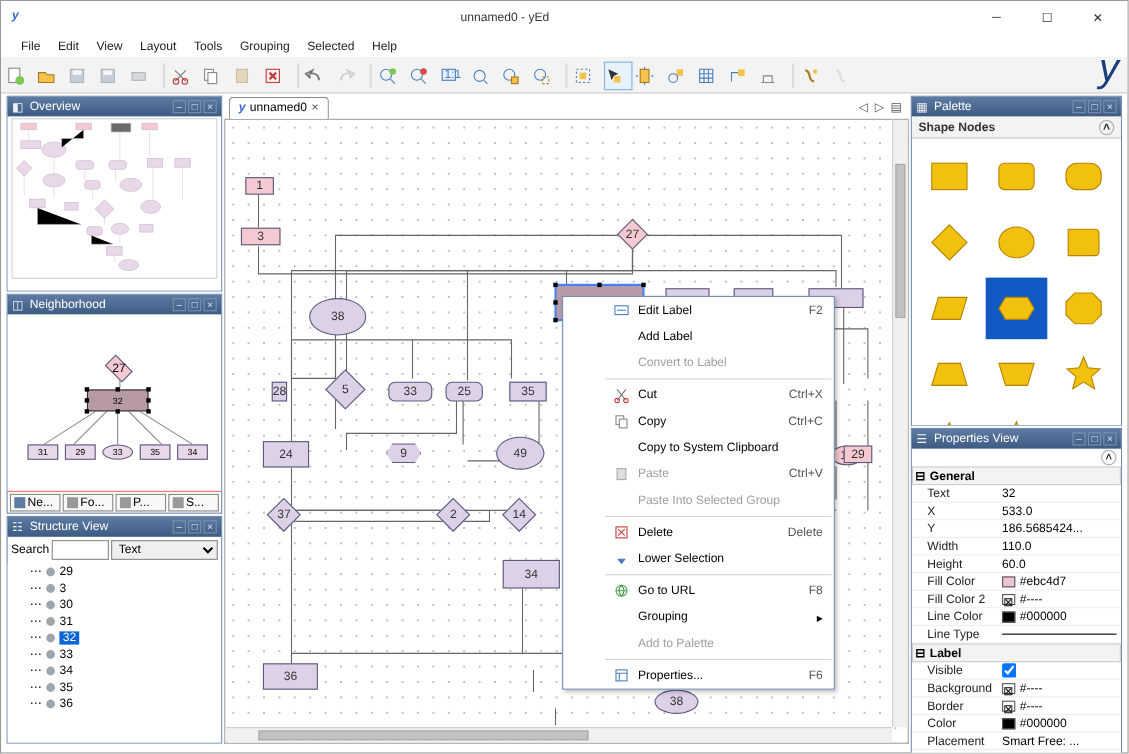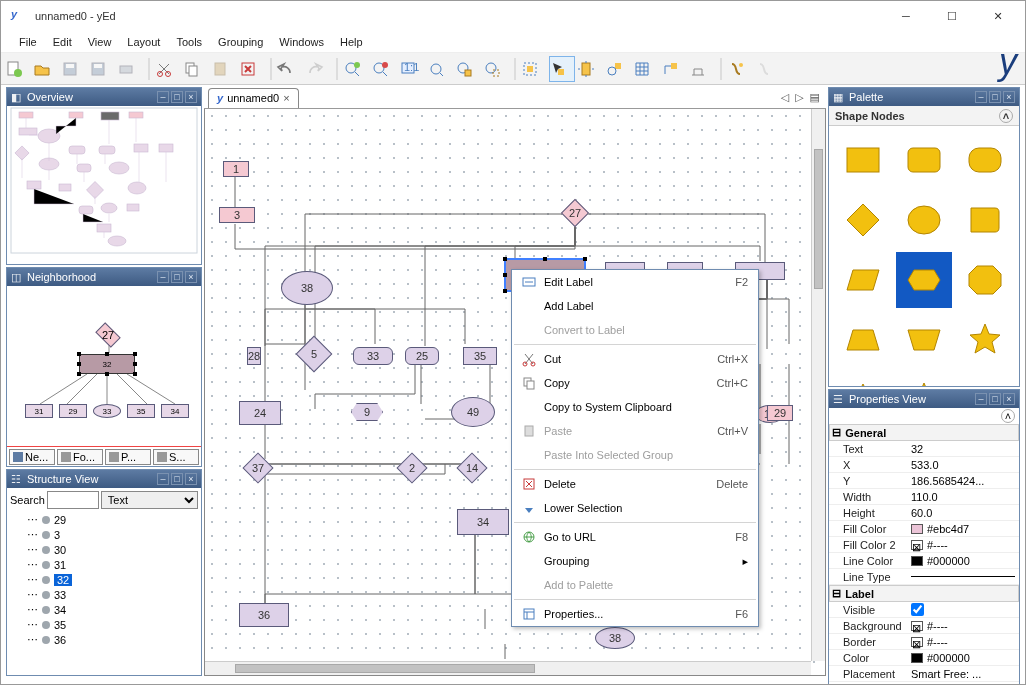--- a/index.html
+++ b/index.html
@@ -1,21 +1,21 @@
 <!DOCTYPE html>
 <html><head>
 <meta charset="utf-8">
 <style>
 * { box-sizing: border-box; margin: 0; padding: 0; font-family: "Segoe UI", Tahoma, sans-serif; font-size: 11px; }
 body { width: 1026px; height: 685px; border: 1px solid #999; background: #fff; overflow: hidden; position: relative; }
 
 
 .titlebar { height: 30px; background: #fff; display: flex; align-items: center; padding: 0 4px; }
 .titlebar .appicon { width: 16px; height: 16px; margin: 0 6px; font-style: italic; color: #3366cc; font-weight: bold; }
-.titlebar .title { flex: 1; color: #333; padding-left: 2px;}
+.titlebar .title { flex: 1; color: #333; padding-left: 2px; text-align: center;}
 .titlebar .winbtn { width: 46px; height: 30px; display: flex; align-items: center; justify-content: center; color: #333; }
 
 
 .menubar { height: 22px; display: flex; align-items: center; padding: 0 10px; gap: 0; background: #fff; border-bottom: 1px solid #eee;}
 .menubar .menuitem { padding: 3px 8px; cursor: default; color: #222; }
 .big-y { position:absolute; right:8px; top:40px; font-size:36px; font-style:italic; color:#1a3d7c; }
 
 
 .toolbar { height: 32px; display: flex; align-items: center; padding: 2px 4px; gap: 2px; background: #f3f3f3; border-bottom: 1px solid #ccc;}
 .tool { width: 26px; height: 26px; display:flex; align-items:center; border:1px solid transparent; }
@@ -122,21 +122,21 @@
   <div class="winbtn close">✕</div>
 </div>
 
 <div class="menubar">
   <div class="menuitem">File</div>
   <div class="menuitem">Edit</div>
   <div class="menuitem">View</div>
   <div class="menuitem">Layout</div>
   <div class="menuitem">Tools</div>
   <div class="menuitem">Grouping</div>
-  <div class="menuitem">Windows</div>
+  <div class="menuitem">Selected</div>
   <div class="menuitem">Help</div>
 </div>
 <div class="big-y">y</div>
 
 <div class="toolbar">
   <div class="tool">
       <svg width="16" height="16">
         <rect x="2" y="1" width="10" height="13" fill="#fff" stroke="#888"></rect>
         <circle cx="12" cy="12" r="4" fill="#7cc850"></circle>
       </svg>
@@ -554,21 +554,21 @@
         <div class="node purple" style="left:252px; top:400px; width:52px; height:26px;">
             <span>34</span>
           </div>
         <div class="node purple" style="left:34px; top:494px; width:50px; height:24px;">
             <span>36</span>
           </div>
         <div class="node purple ellipse" style="left:390px; top:518px; width:40px; height:22px;">
             <span>38</span>
           </div>
 
-        <div class="ctxmenu" style="left:306px; top:160px;">
+        <div class="ctxmenu" style="left:306px; top:160px;padding-left:36px;">
           <div class="row">
               <span class="ci">
                 <svg width="14" height="14">
                   <rect x="1" y="3" width="12" height="8" fill="#fff" stroke="#4a7fbf"></rect>
                   <path d="M3 7h8" stroke="#4a7fbf"></path>
                 </svg>
               </span>
               <span class="cl">Edit Label</span>
               <span class="cs">F2</span>
             </div>

